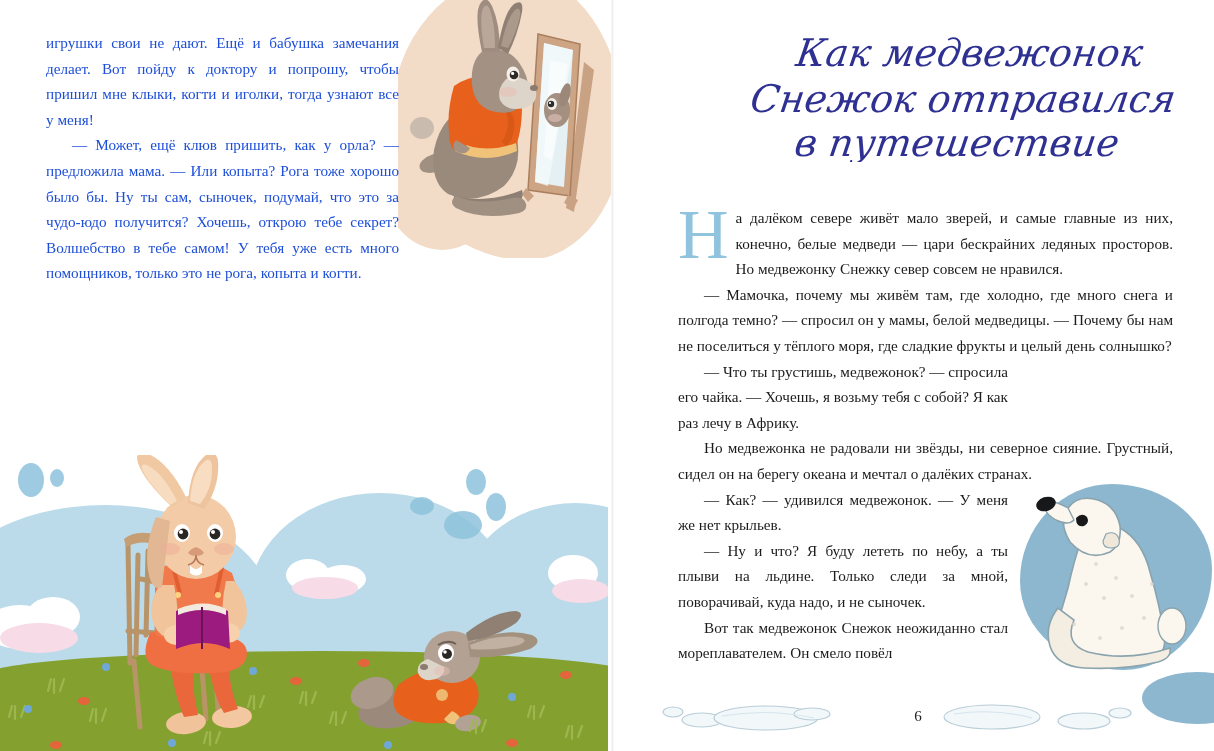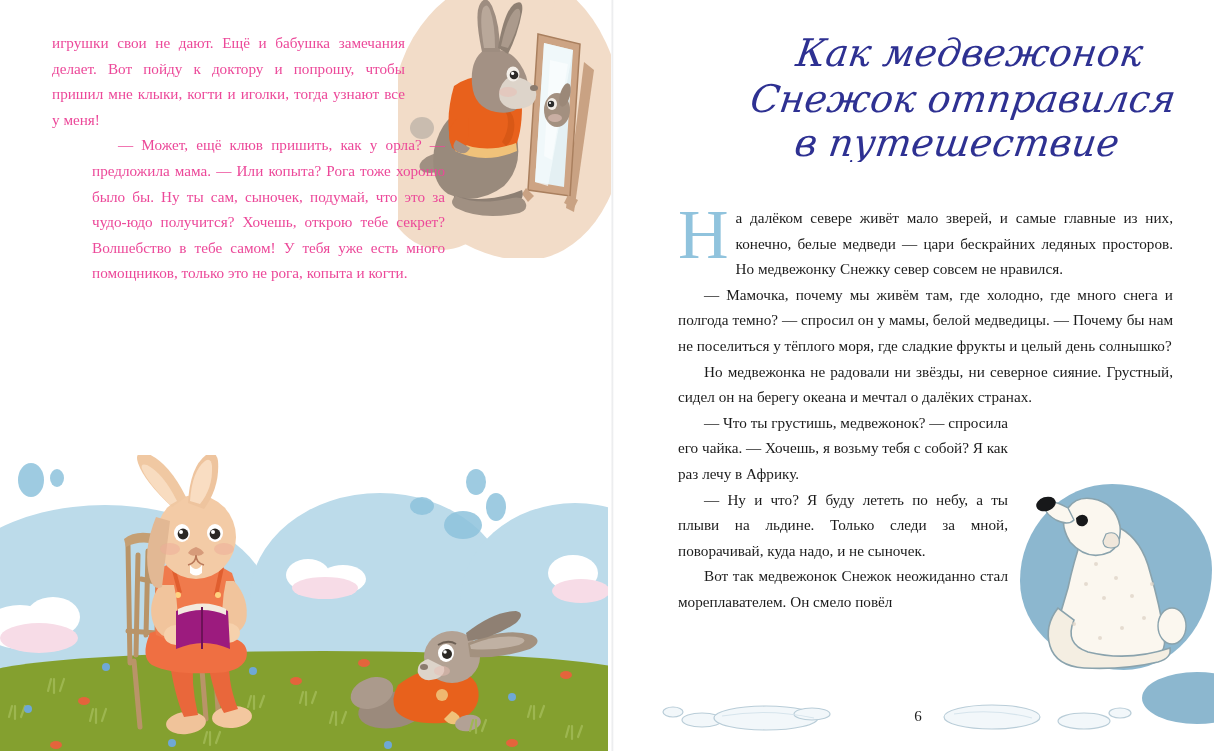--- a/index.html
+++ b/index.html
@@ -18,27 +18,27 @@
     background:linear-gradient(to right,#fdfdfd,#e9eaec 40%,#f4f5f6 70%,#ffffff);
   }
 
   
   .page{position:absolute;top:0;height:751px;background:#fff;overflow:hidden;}
   .page.left{left:0;width:611px;}
   .page.right{left:614px;width:600px;}
 
   
   .lcol{
-    position:absolute;left:52px;top:30px;width:497px;
-    font-size:15.2px;line-height:25.6px;color:#ec4899;
+    position:absolute;left:46px;top:30px;width:497px;
+    font-size:15.2px;line-height:25.6px;color:#1d4ed8;
     text-align:justify;text-justify:inter-word;
     hyphens:none;
   }
   .lcol p{margin:0;}
-  .lcol p.ind{text-indent:26px;margin-left:40px;}
+  .lcol p.ind{text-indent:26px;}
   .lcol p.narrow{width:353px;}
 
   
   .illo-mirror{
     position:absolute;left:398px;top:0px;width:213px;height:258px;
     overflow:hidden;
   }
   .peachblob{
     position:absolute;left:-6px;top:-26px;width:232px;height:286px;
     background:#f2dcc8;
@@ -336,22 +336,23 @@
     <svg width="480" height="140" viewBox="0 0 480 140">
       <text x="240" y="44" text-anchor="middle" font-family="'DejaVu Serif', serif" font-size="38" font-style="italic" fill="#2e3192" transform="skewX(-8) translate(34,0)">Как медвежонок</text>
       <text x="240" y="90" text-anchor="middle" font-family="'DejaVu Serif', serif" font-size="38" font-style="italic" fill="#2e3192" transform="skewX(-8) translate(34,0)">Снежок отправился</text>
       <text x="240" y="134" text-anchor="middle" font-family="'DejaVu Serif', serif" font-size="38" font-style="italic" fill="#2e3192" transform="skewX(-8) translate(34,0)">в путешествие</text>
     </svg>
   </div>
 
   <div class="rcol">
     <p><span class="dropcap">Н</span><span>а далёком севере живёт мало зверей, и самые главные из них, конечно, белые медведи — цари бескрайних ледяных просторов. Но медвежонку Снежку север совсем не нравился.</span></p>
     <p class="ind">— Мамочка, почему мы живём там, где холодно, где много снега и полгода темно? — спросил он у мамы, белой медведицы. — Почему бы нам не поселиться у тёплого моря, где сладкие фрукты и целый день солнышко?</p>
+    <p class="ind narrow">— Что ты грустишь, медвежонок? — спросила его чайка. — Хочешь, я возьму тебя с собой? Я как раз лечу в Африку.</p>
     <p class="ind">Но медвежонка не радовали ни звёзды, ни северное сияние. Грустный, сидел он на берегу океана и мечтал о далёких странах.</p>
-    <p class="ind narrow">— Что ты грустишь, медвежонок? — спросила его чайка. — Хочешь, я возьму тебя с собой? Я как раз лечу в Африку.</p>
+    <p class="ind narrow">— Как? — удивился медвежонок. — У меня же нет крыльев.</p>
     <p class="ind narrow">— Ну и что? Я буду лететь по небу, а ты плыви на льдине. Только следи за мной, поворачивай, куда надо, и не сыночек.</p>
     <p class="ind narrow">Вот так медвежонок Снежок неожиданно стал мореплавателем. Он смело повёл</p>
   </div>
 
   <div class="bluecorner"></div>
   <div class="illo-bear">
     <div class="blueblob"></div>
     <svg width="202" height="212" viewBox="0 0 202 212" style="position:absolute;left:0;top:0;">
 
       <path d="M70 60 q16 -22 38 -10 q22 12 30 44 q10 34 14 62 q4 22 -16 26 q-40 8 -78 -2 q-22 -8 -16 -26 q8 -22 14 -44 q6 -28 14 -50 Z" fill="#fbf7ef" stroke="#8aa3ad" stroke-width="1.6"></path>

